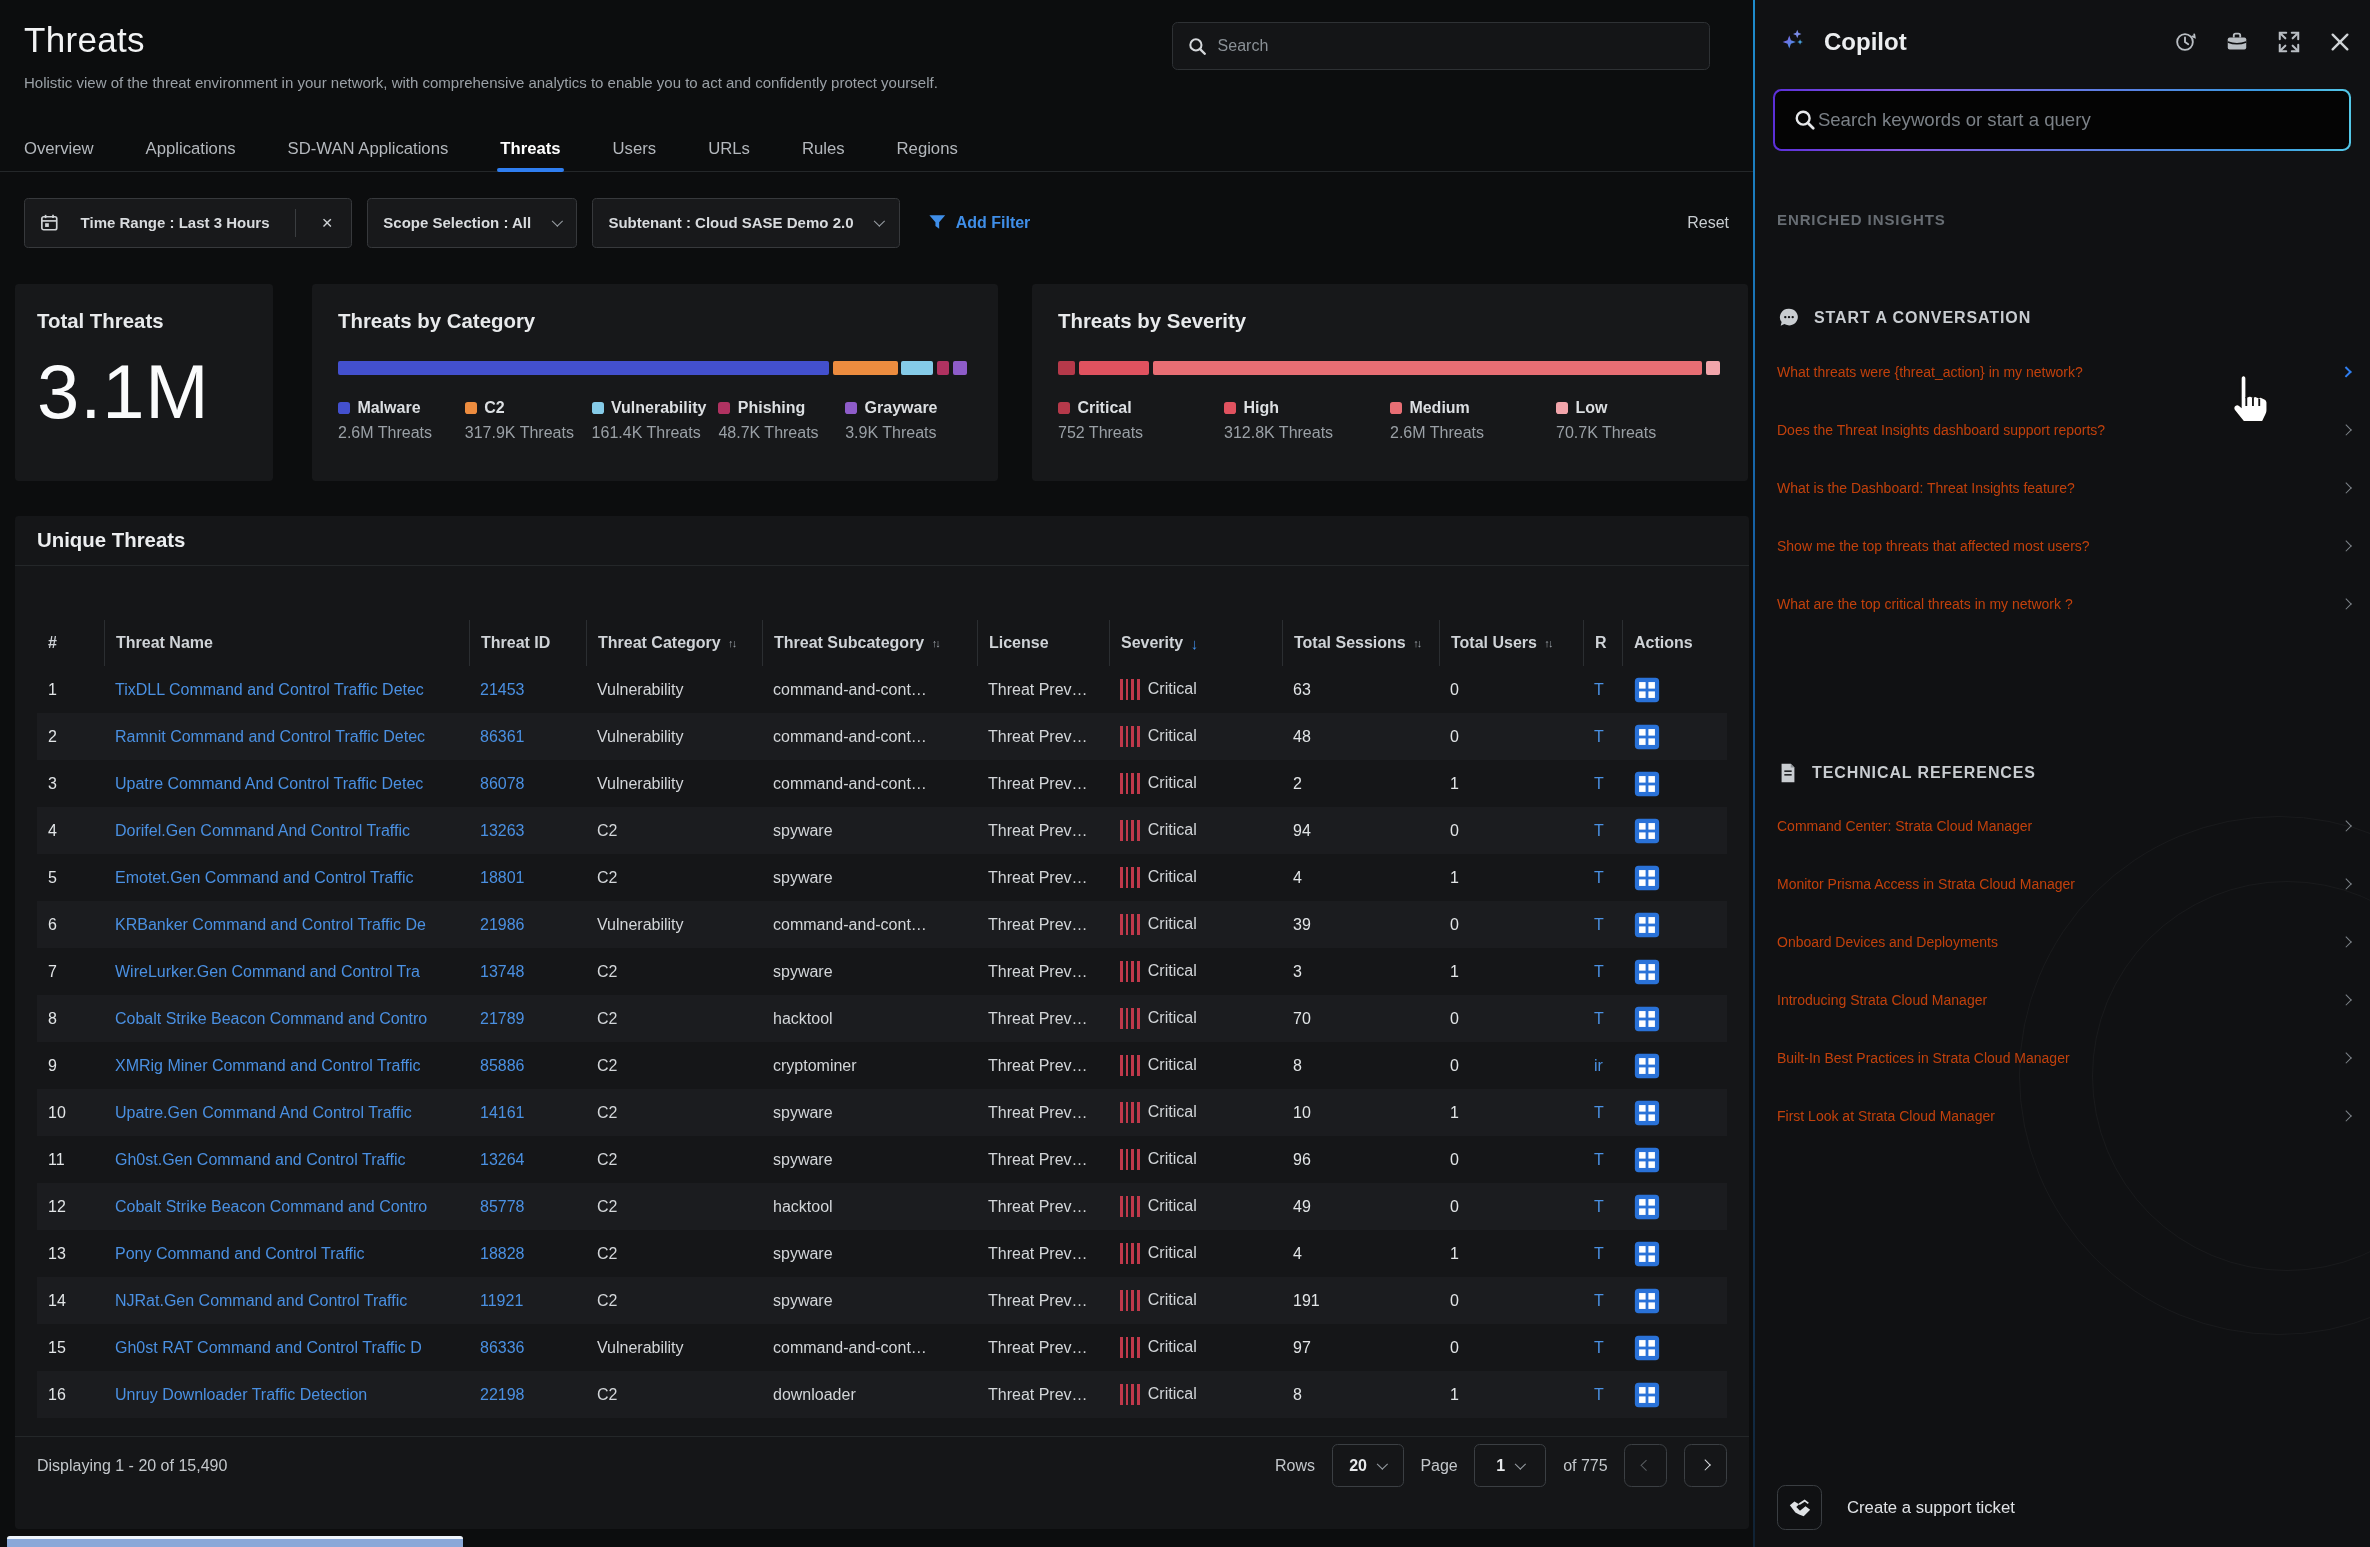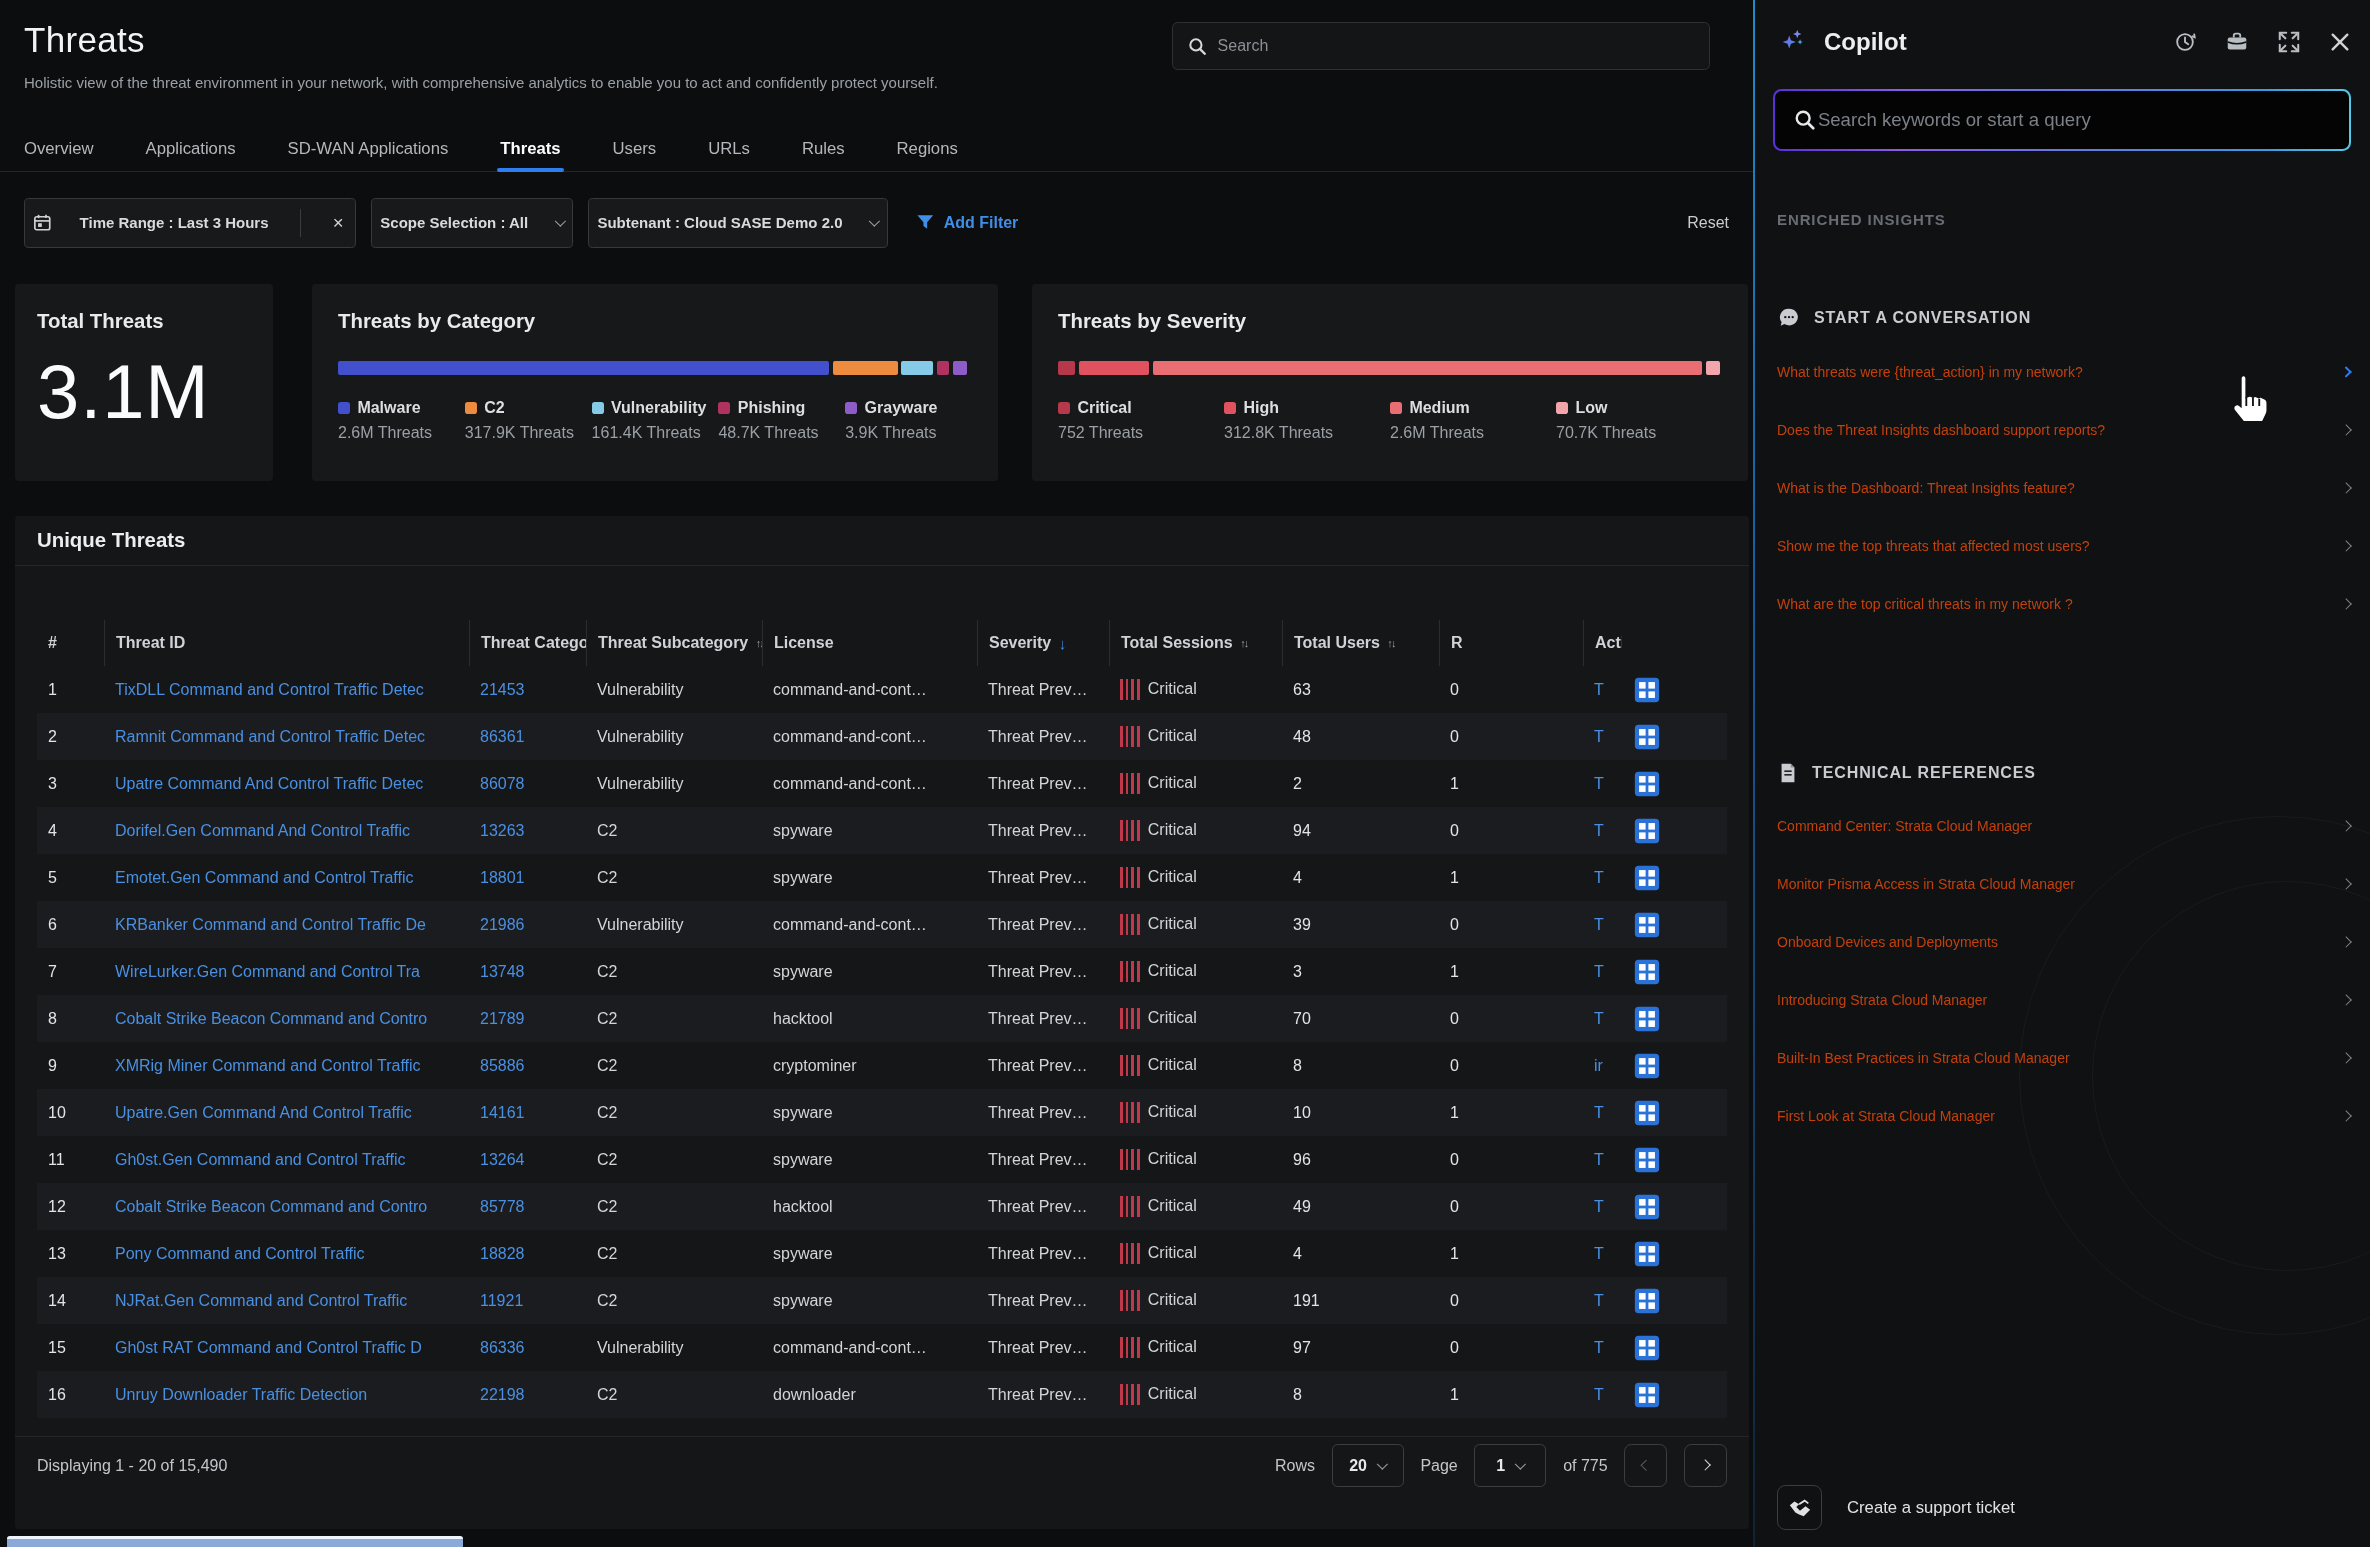--- a/index.html
+++ b/index.html
@@ -17,21 +17,21 @@
   .main-search input { flex:1; background:transparent; border:none; outline:none; color:#d5d8db; font-size:16px; font-family:inherit;}
   .main-search input::placeholder { color:#8a9096; }
 
   .tabs { position:absolute; left:0; top:126px; width:1753px; height:46px; border-bottom:0.9px solid #242729;
           display:flex; align-items:stretch; gap:52px; padding:0 24px; }
   .tab { display:flex; align-items:center; font-size:16.7px; color:#b4b8bd; cursor:pointer; position:relative; white-space:nowrap;}
   .tab.active { color:#ffffff; font-weight:700; }
   .tab.active::after { content:""; position:absolute; left:-3.7px; right:-3.7px; bottom:-0.9px; height:3.7px; background:#2f7ef0; border-radius:1.9px;}
 
   .filterbar { position:absolute; left:0; top:189px; width:1753px; height:67px; display:flex; align-items:center; gap:15px; padding:0 24px;}
-  .chip { display:flex; align-items:center; gap:28px; height:50px; background:#18191b; border:0.9px solid #37393c; border-radius:4.6px; padding:0 8px; font-size:15px; color:#d8dbde; font-weight:700;}
+  .chip { display:flex; align-items:center; gap:22px; height:50px; background:#18191b; border:0.9px solid #37393c; border-radius:4.6px; padding:0 15px; font-size:15px; color:#d8dbde; font-weight:700;}
   .chip .sep { width:0.9px; height:28px; background:#3a3d40; margin-left:3.7px;}
   .chip .x { color:#cfd3d6; font-size:18.6px; font-weight:400; padding:0 3.7px; cursor:pointer;}
   .chev { width:8.3px; height:8.3px; border-right:1.9px solid #9aa0a6; border-top:1.9px solid #9aa0a6; display:inline-block; }
   .chev-down  { transform:rotate(135deg); margin-top:-3.7px;}
   .chev-right { transform:rotate(45deg); }
   .chev-left  { transform:rotate(-135deg); }
   .add-filter { display:flex; align-items:center; gap:9.3px; color:#3f8ee8; font-size:16px; font-weight:700; margin-left:13px; cursor:pointer;}
   .reset { margin-left:auto; color:#c8ccd0; font-size:16px; cursor:pointer;}
 
   
@@ -276,20 +276,23 @@
         </div>
       </div>
   </div>
 
   <div class="panel">
     <div class="panel-title">Unique Threats</div>
 
     <div class="thead tgrid">
       <div>
           <span>#</span>
+        </div>
+      <div>
+          <span>Threat Name</span>
         </div>
       <div>
           <span>Threat ID</span>
         </div>
       <div>
           <span>Threat Category</span>
           <span class="sort">↑↓</span>
         </div>
       <div>
           <span>Threat Subcategory</span>

